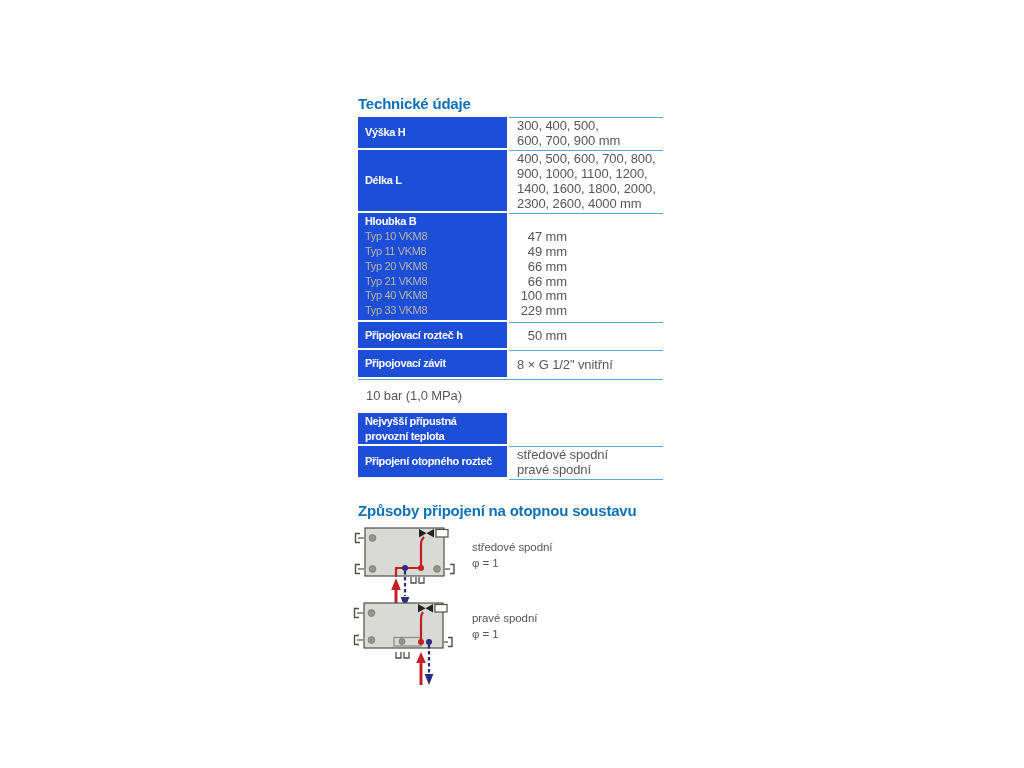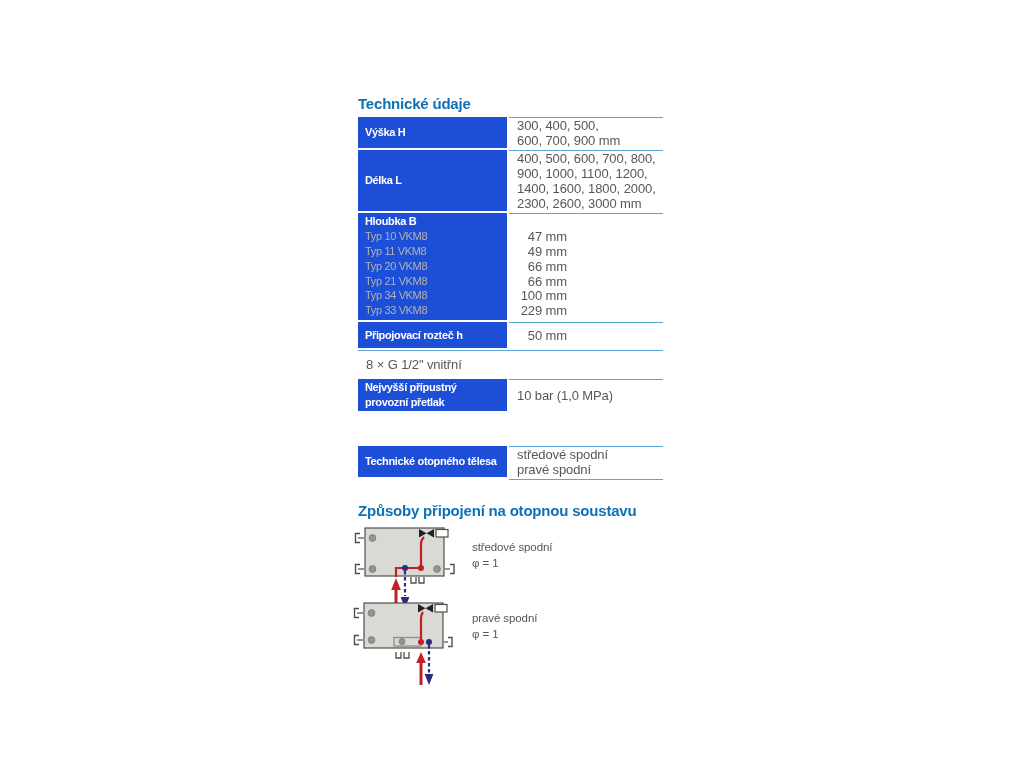--- a/index.html
+++ b/index.html
@@ -61,32 +61,32 @@
     </div>
 
     <div class="trow r2">
       <div class="tleft">
         <div class="llabel">Délka L</div>
       </div>
       <div class="tright">
         <div class="vline">400, 500, 600, 700, 800,</div>
         <div class="vline">900, 1000, 1100, 1200,</div>
         <div class="vline">1400, 1600, 1800, 2000,</div>
-        <div class="vline">2300, 2600, 3000 mm</div>
+        <div class="vline">2300, 2600, 4000 mm</div>
       </div>
     </div>
 
     <div class="trow r3">
       <div class="tleft">
         <div class="llabel">Hloubka B</div>
         <div class="llabel typ">Typ 10 VKM8</div>
         <div class="llabel typ">Typ 11 VKM8</div>
         <div class="llabel typ">Typ 20 VKM8</div>
         <div class="llabel typ">Typ 21 VKM8</div>
-        <div class="llabel typ">Typ 34 VKM8</div>
+        <div class="llabel typ">Typ 40 VKM8</div>
         <div class="llabel typ">Typ 33 VKM8</div>
       </div>
       <div class="tright">
         <div class="spacer-line"></div>
         <div class="vline"><span class="mmval">47 mm</span></div>
         <div class="vline"><span class="mmval">49 mm</span></div>
         <div class="vline"><span class="mmval">66 mm</span></div>
         <div class="vline"><span class="mmval">66 mm</span></div>
         <div class="vline"><span class="mmval">100 mm</span></div>
         <div class="vline"><span class="mmval">229 mm</span></div>
@@ -96,41 +96,44 @@
     <div class="trow r4">
       <div class="tleft">
         <div class="llabel">Připojovací rozteč h</div>
       </div>
       <div class="tright">
         <div class="vline"><span class="mmval">50 mm</span></div>
       </div>
     </div>
 
     <div class="trow r5">
+      <div class="tleft">
+        <div class="llabel">Připojovací závit</div>
+      </div>
       <div class="tright">
         <div class="vline">8 × G 1/2" vnitřní</div>
       </div>
     </div>
 
     <div class="trow r6">
-      <div class="tleft">
-        <div class="llabel">Nejvyšší přípustný</div>
-        <div class="llabel">provozní přetlak</div>
-      </div>
       <div class="tright">
         <div class="vline">10 bar (1,0 MPa)</div>
       </div>
     </div>
 
     <div class="trow r7">
+      <div class="tleft">
+        <div class="llabel">Nejvyšší přípustná</div>
+        <div class="llabel">provozní teplota</div>
+      </div>
     </div>
 
     <div class="trow r8">
       <div class="tleft">
-        <div class="llabel">Technické otopného tělesa</div>
+        <div class="llabel">Připojení otopného rozteč</div>
       </div>
       <div class="tright">
         <div class="vline">středové spodní</div>
         <div class="vline">pravé spodní</div>
       </div>
     </div>
 
     <div id="tbot"></div>
   </div>
 

